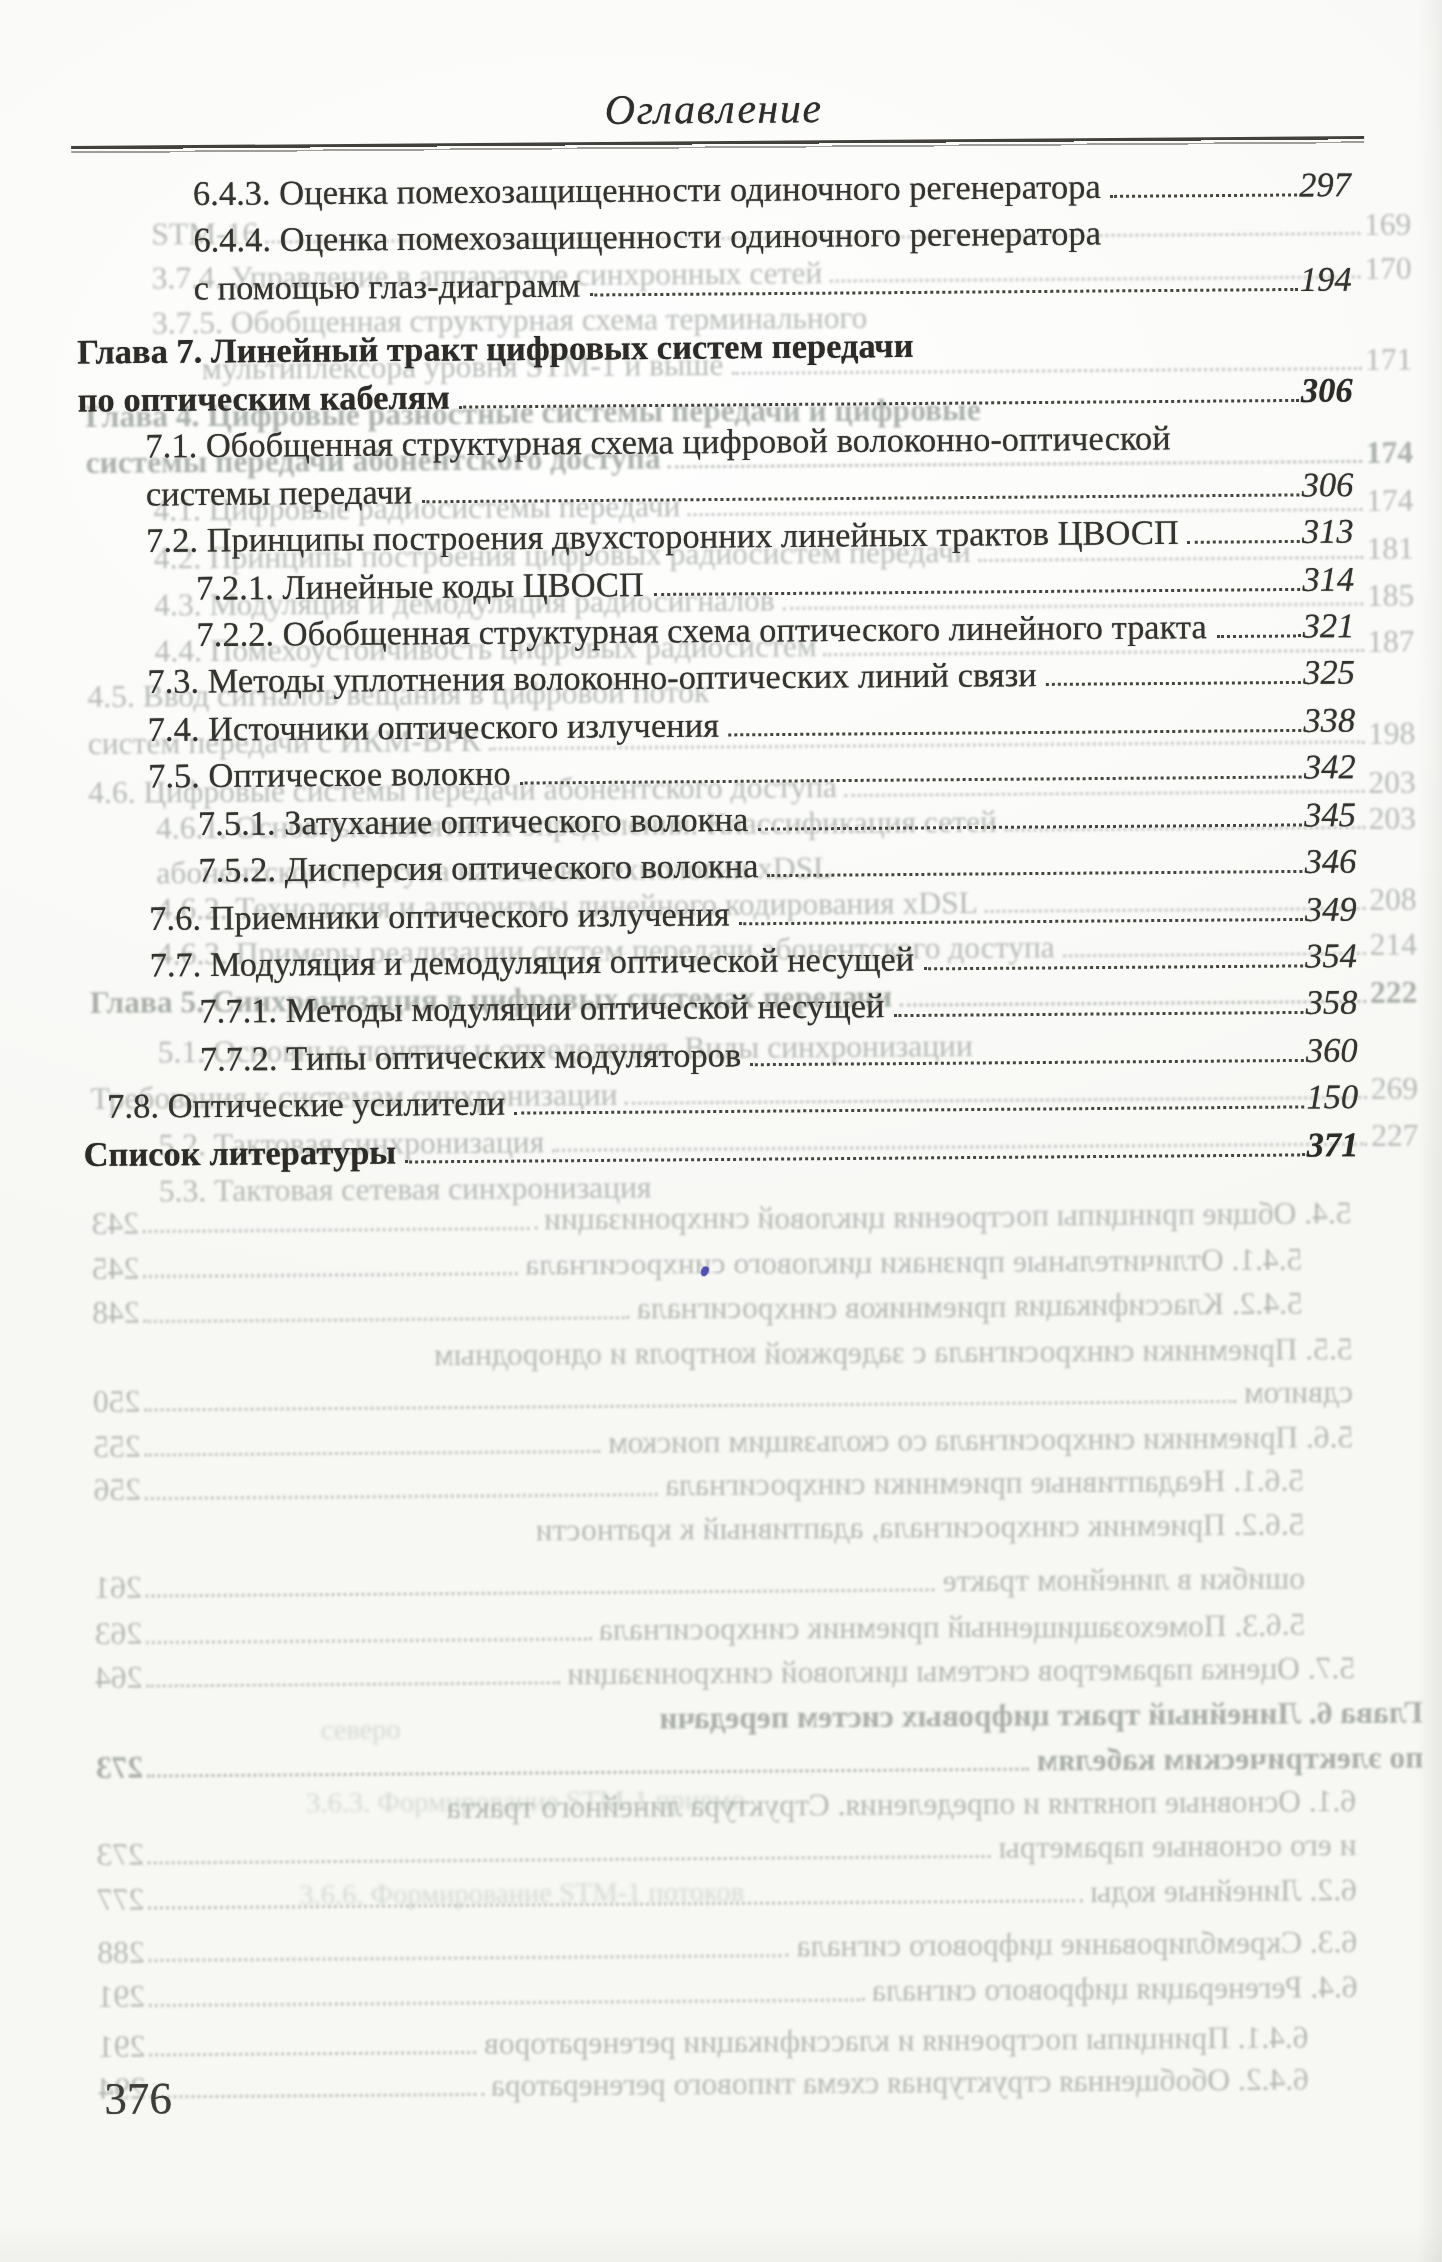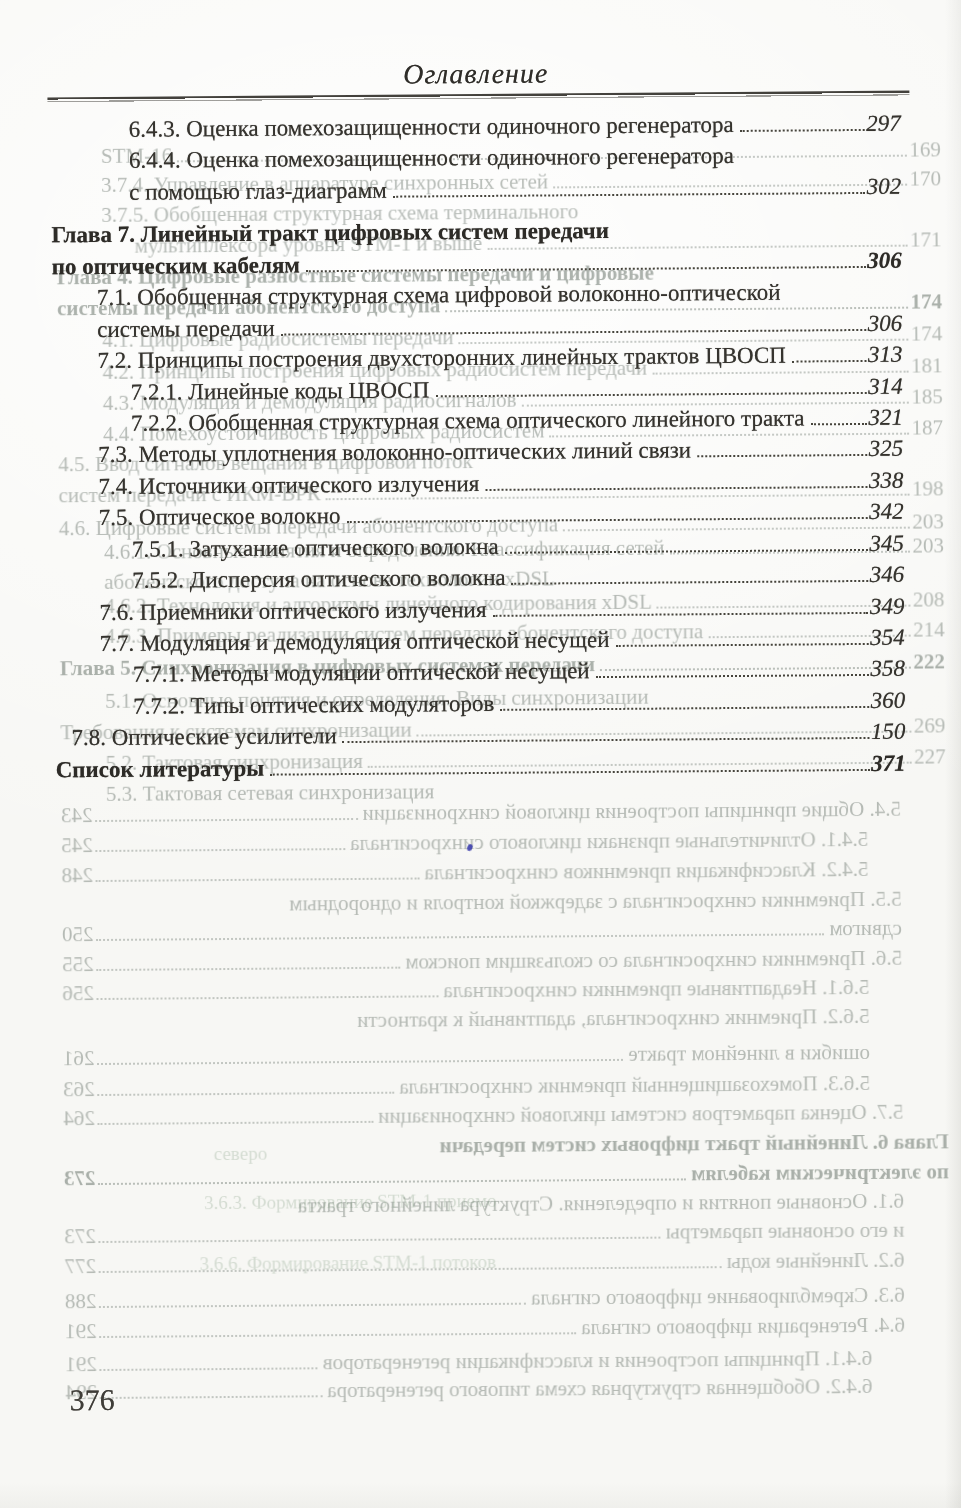--- a/index.html
+++ b/index.html
@@ -275,21 +275,21 @@
           <span class="t">6.4.3. Оценка помехозащищенности одиночного регенератора</span>
           <span class="dots"></span>
           <span class="pg">297</span>
         </div>
         <div class="toc-row ind-2">
           <span class="t">6.4.4. Оценка помехозащищенности одиночного регенератора</span>
         </div>
         <div class="toc-row ind-2">
           <span class="t">с помощью глаз-диаграмм</span>
           <span class="dots"></span>
-          <span class="pg">302</span>
+          <span class="pg">194</span>
         </div>
         <div class="toc-row ind-0 bold space-before">
           <span class="t">Глава 7. Линейный тракт цифровых систем передачи</span>
         </div>
         <div class="toc-row ind-0 bold">
           <span class="t">по оптическим кабелям</span>
           <span class="dots"></span>
           <span class="pg">306</span>
         </div>
         <div class="toc-row ind-1">

